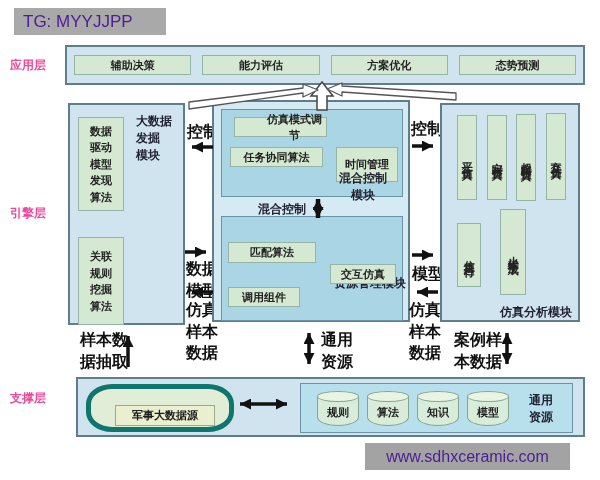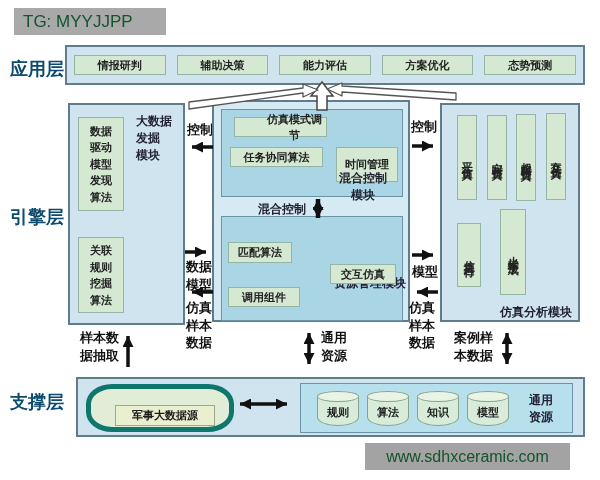--- a/index.html
+++ b/index.html
@@ -3,36 +3,36 @@
 <meta charset="utf-8">
 <style>
   html,body { margin:0; padding:0; background:#fff; }
   #stage {
     position:relative; width:600px; height:480px; overflow:hidden;
     background:#ffffff; font-family:"Liberation Sans","DejaVu Sans",sans-serif;
     color:#1c1c1c;
   }
   .abs { position:absolute; box-sizing:border-box; }
   
-  .graybar { background:#a9a9a9; color:#14532d; display:flex; align-items:center; }
+  .graybar { background:#a9a9a9; color:#4c1d95; display:flex; align-items:center; }
   
-  .layer-lbl { font-size:18px; font-weight:600; color:#0c4a6e; }
+  .layer-lbl { font-size:12px; font-weight:600; color:#ec4899; }
   
   .panel { background:#cfe4ee; border:2px solid #5f7d8c; }
   .subpanel { background:#a9d5e4; border:1px solid #6a93a5; }
   
   .gbox {
     background:#d5e9d2; border:1px solid #94b4a6; display:flex;
     align-items:center; justify-content:center; text-align:center;
     font-size:11px; font-weight:600; color:#222; line-height:1.5;
   }
   .pre { white-space:pre-line; }
   .vbox { writing-mode:vertical-rl; text-orientation:upright; letter-spacing:2px; }
   .mtitle { font-weight:bold; font-size:12px; color:#223; white-space:pre-line; line-height:1.4; }
-  .flbl { font-size:13px; font-weight:600; color:#111; white-space:pre-line; line-height:1.35; }
+  .flbl { font-size:16px; font-weight:600; color:#111; white-space:pre-line; line-height:1.35; }
   
   .barrel { background:#e2edd8; border:5px solid #0f766e; border-radius:26px / 20px; }
   .ds-box { background:#e9efcf; border:1px solid #a0a889; display:flex; align-items:center;
             justify-content:center; font-size:11px; font-weight:600; }
   .cyl { position:absolute; top:7px; width:42px; height:36px; }
   .cyl .cyl-body { position:absolute; top:5px; left:0; width:100%; height:30px; background:#d9ecd9;
     border:1px solid #85a48f; border-radius:0 0 21px 21px / 0 0 9px 9px; box-sizing:border-box; }
   .cyl .cyl-top { position:absolute; top:0; left:0; width:100%; height:11px; background:#e9f4e5;
     border:1px solid #85a48f; border-radius:50%; box-sizing:border-box; }
   .cyl .cyl-lab { position:absolute; top:14px; width:100%; text-align:center;
@@ -46,37 +46,36 @@
 
   <div class="abs graybar" style="left:14px; top:8px; width:152px; height:27px; font-size:17px; padding-left:9px;">
     <span>TG: MYYJJPP</span>
   </div>
 
   <div class="abs layer-lbl" style="left:10px; top:57px;">应用层</div>
   <div class="abs layer-lbl" style="left:10px; top:205px;">引擎层</div>
   <div class="abs layer-lbl" style="left:10px; top:390px;">支撑层</div>
 
   <div class="abs panel" style="left:65px; top:45px; width:520px; height:40px; display:flex; gap:11px; padding:8px 7px;">
-    <div class="gbox" style="flex:1;">情报研判</div>
     <div class="gbox" style="flex:1;">辅助决策</div>
     <div class="gbox" style="flex:1;">能力评估</div>
     <div class="gbox" style="flex:1;">方案优化</div>
     <div class="gbox" style="flex:1;">态势预测</div>
   </div>
 
   <div class="abs panel" style="left:68px; top:103px; width:117px; height:222px;">
     <div class="abs mtitle" style="left:66px; top:8px; width:48px;">大数据
 发掘
 模块</div>
     <div class="abs gbox pre" style="left:8px; top:12px; width:46px; height:94px;">数据
 驱动
 模型
 发现
 算法</div>
-    <div class="abs gbox pre" style="left:8px; top:132px; width:46px; height:76px;">关联
+    <div class="abs gbox pre" style="left:8px; top:132px; width:46px; height:88px;">关联
 规则
 挖掘
 算法</div>
   </div>
 
   <div class="abs flbl" style="left:187px; top:121px;">控制</div>
   <div class="abs flbl" style="left:186px; top:258px;">数据
 模型</div>
   <div class="abs flbl" style="left:186px; top:299px;">仿真
 样本
@@ -89,21 +88,21 @@
       <div class="abs gbox" style="left:8px;  top:37px; width:93px; height:20px;">任务协同算法</div>
       <div class="abs gbox" style="left:114px; top:37px; width:62px; height:35px;">时间管理</div>
       <div class="abs mtitle" style="left:102px; top:60px; width:78px; text-align:center;">混合控制
 模块</div>
     </div>
 
     <div class="abs mtitle" style="left:44px; top:99px;">混合控制</div>
 
     <div class="abs subpanel" style="left:7px; top:114px; width:182px; height:105px;">
       <div class="abs mtitle" style="left:108px; top:14px; width:80px; text-align:center;margin-top:44px;">资源管理模块</div>
-      <div class="abs gbox" style="left:6px;   top:25px; width:64px; height:21px;">匹配算法</div>
+      <div class="abs gbox" style="left:6px;   top:25px; width:88px; height:21px;">匹配算法</div>
       <div class="abs gbox" style="left:108px; top:47px; width:66px; height:20px;">交互仿真</div>
       <div class="abs gbox" style="left:6px;   top:70px; width:72px; height:20px;">调用组件</div>
     </div>
   </div>
 
   <div class="abs flbl" style="left:411px; top:118px;">控制</div>
   <div class="abs flbl" style="left:412px; top:263px;">模型</div>
   <div class="abs flbl" style="left:409px; top:299px;">仿真
 样本
 数据</div>

